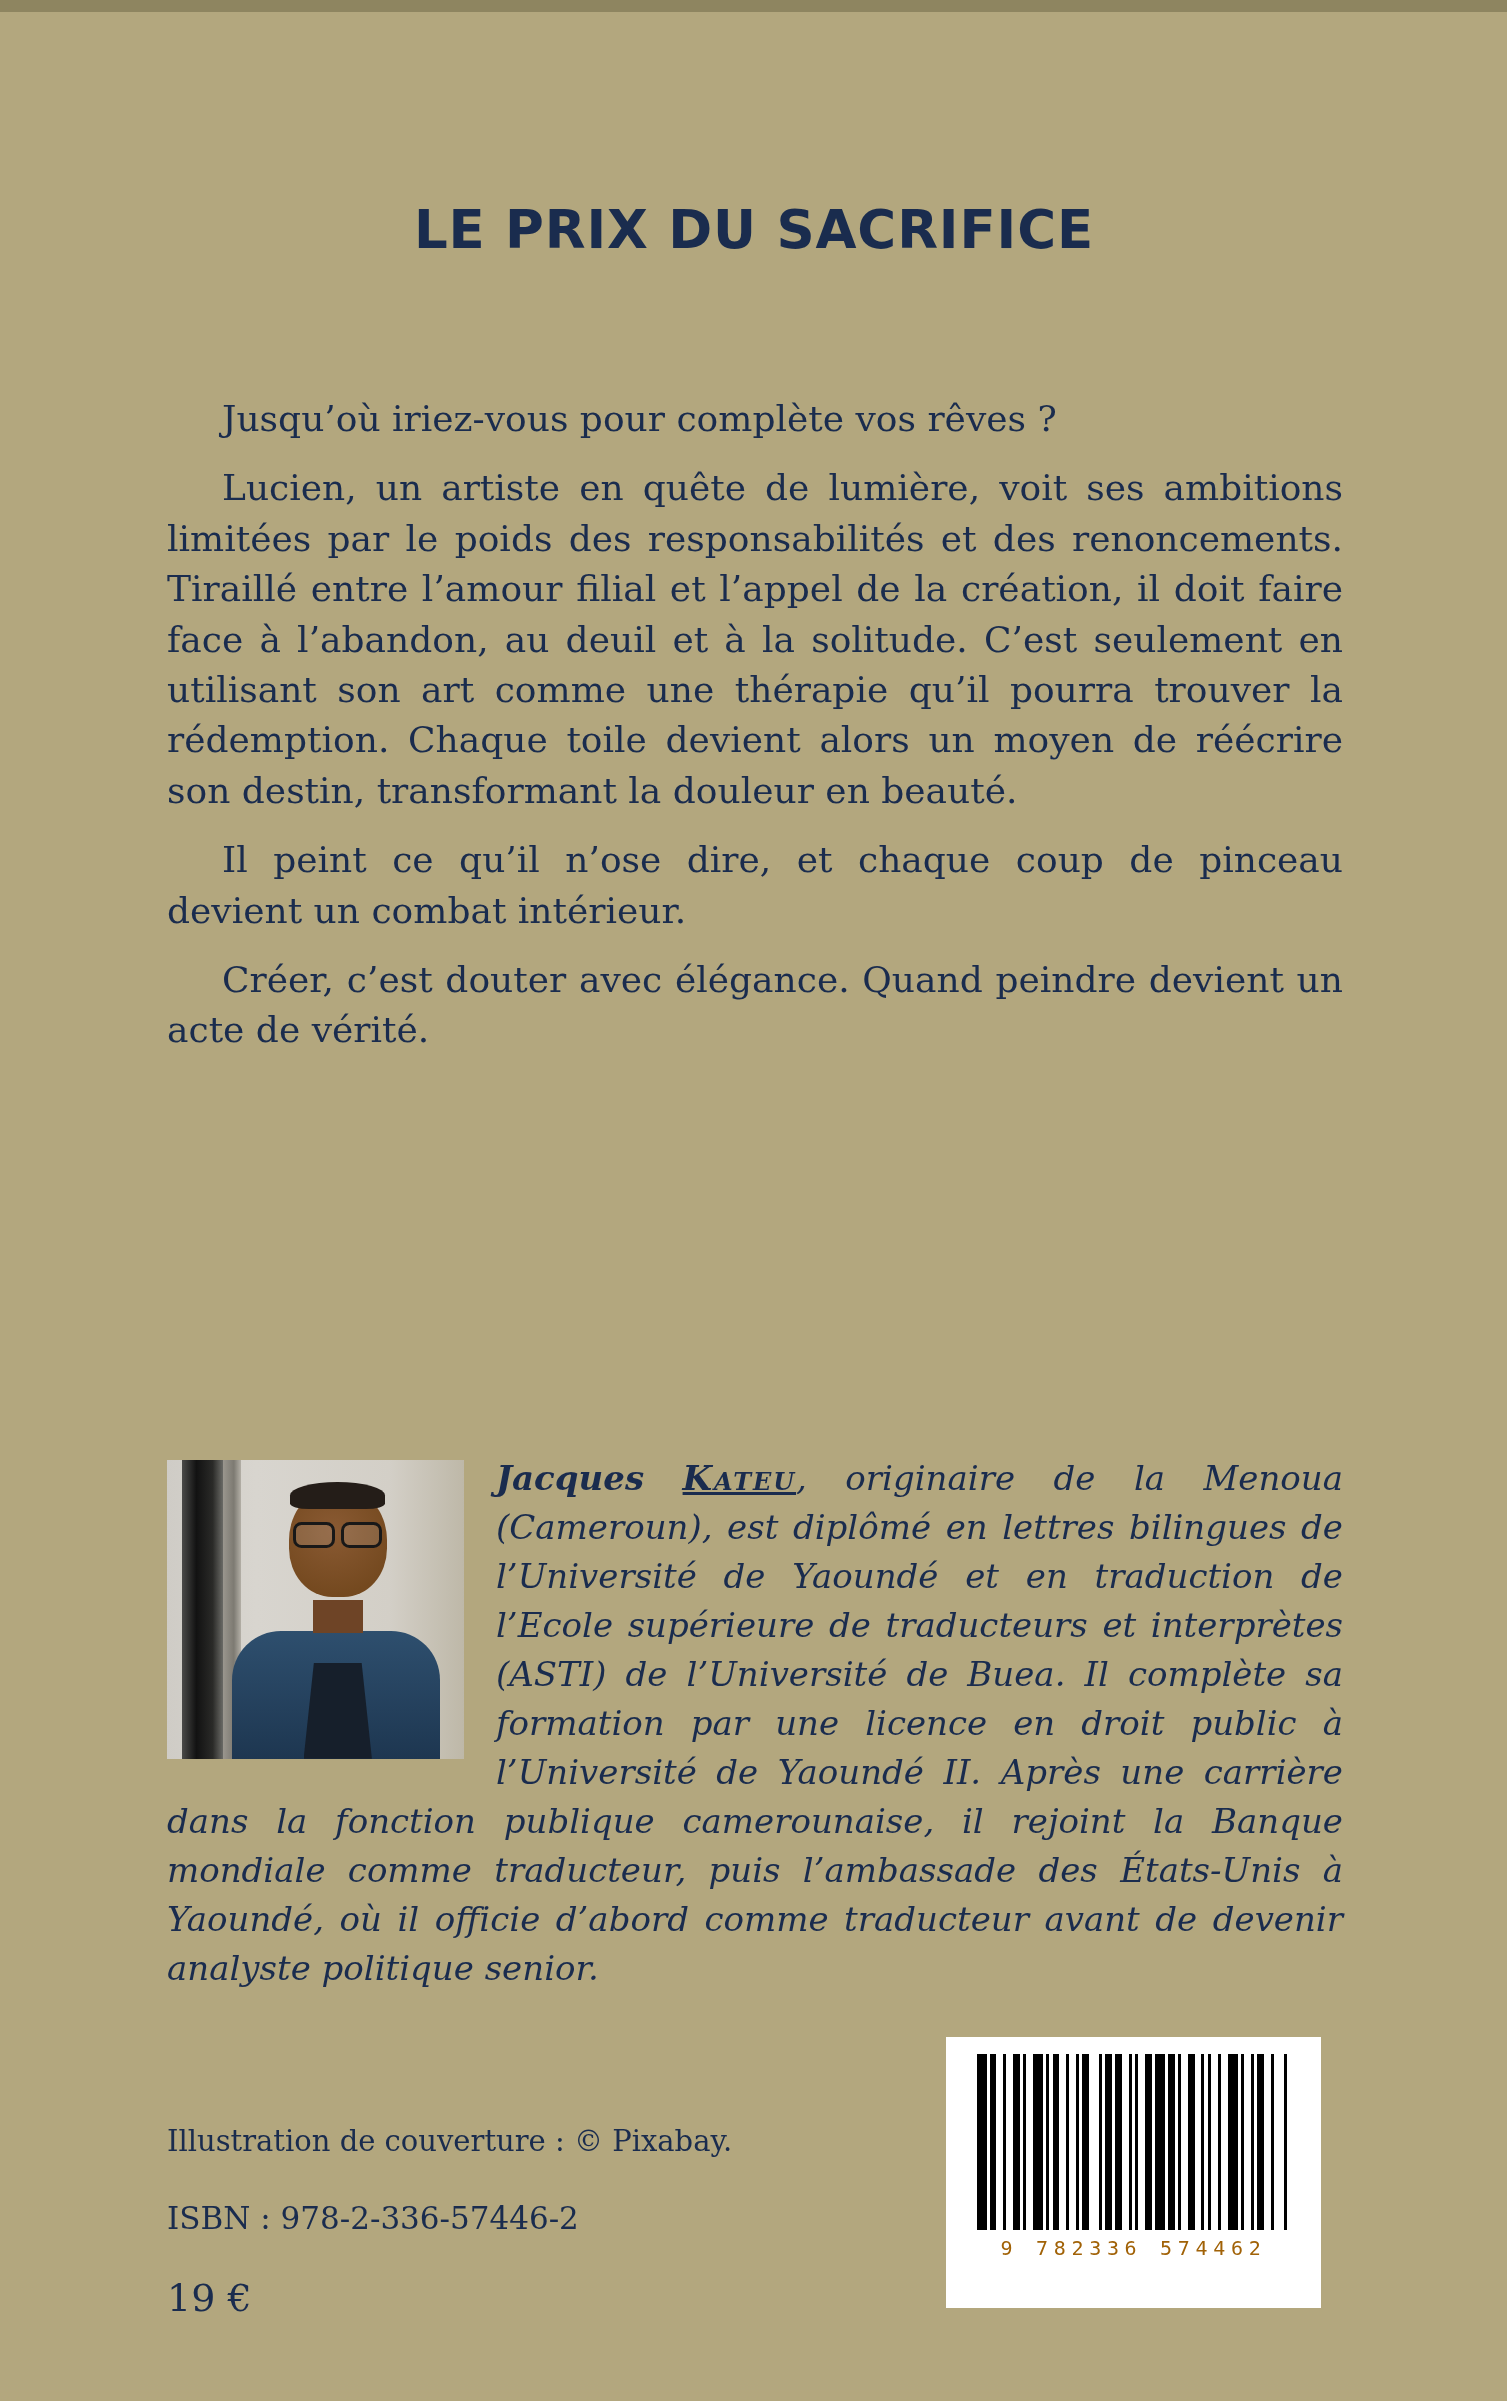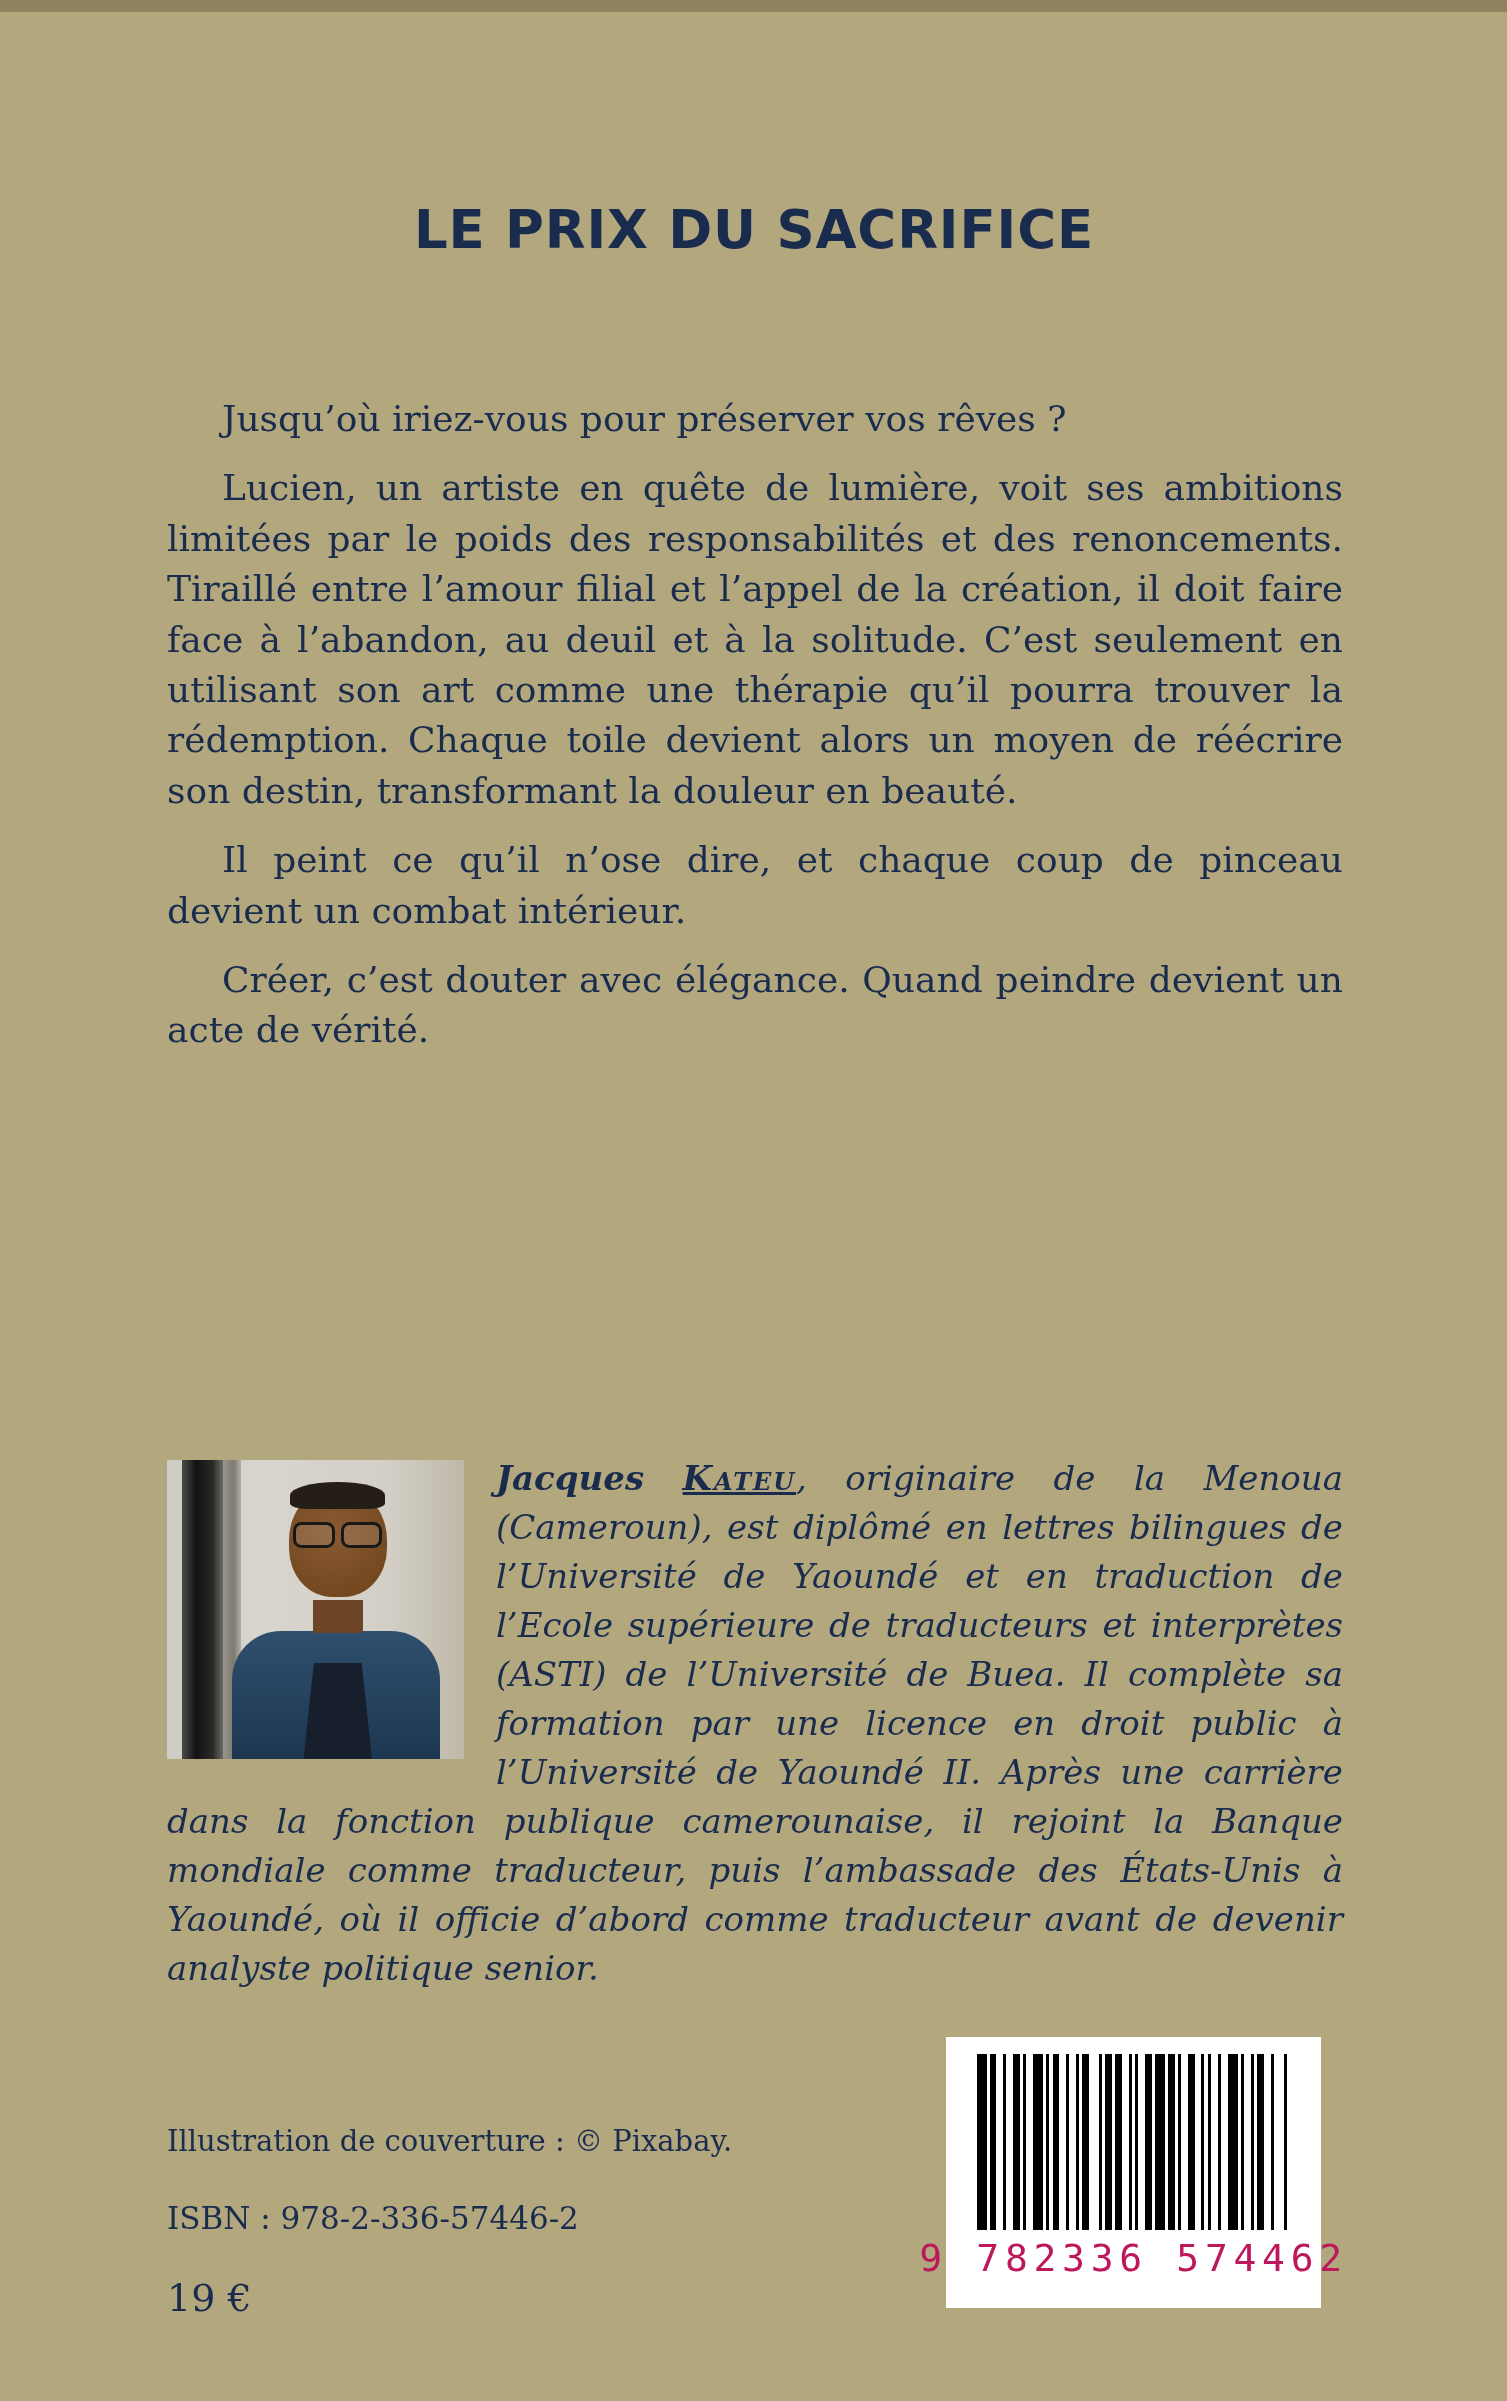--- a/index.html
+++ b/index.html
@@ -112,35 +112,35 @@
   .bars {
     height:176px;
     display:flex; align-items:stretch;
   }
   .bars span { display:block; height:100%; }
   .bars .b { background:#000; }
   .bars .g { background:transparent; }
   .barcode-num {
     margin-top:5.7px;
     font-family:"DejaVu Sans Mono", monospace;
-    font-size:38px;
+    font-size:20px;
     letter-spacing:5.7px;
-    color:#be185d;
+    color:#a16207;
     white-space:nowrap;
   }
 </style>
 </head>
 <body>
 
 <div class="cover">
 
   <h1 class="title">LE PRIX DU SACRIFICE</h1>
 
   <div class="synopsis">
-    <p>Jusqu’où iriez-vous pour préserver vos rêves ?</p>
+    <p>Jusqu’où iriez-vous pour complète vos rêves ?</p>
     <p>Lucien, un artiste en quête de lumière, voit ses ambitions limitées par le poids des responsabilités et des renoncements. Tiraillé entre l’amour filial et l’appel de la création, il doit faire face à l’abandon, au deuil et à la solitude. C’est seulement en utilisant son art comme une thérapie qu’il pourra trouver la rédemption. Chaque toile devient alors un moyen de réécrire son destin, transformant la douleur en beauté.</p>
     <p>Il peint ce qu’il n’ose dire, et chaque coup de pinceau devient un combat intérieur.</p>
     <p>Créer, c’est douter avec élégance. Quand peindre devient un acte de vérité.</p>
   </div>
 
   <div class="bio-section">
     <div class="photo">
       <div class="curtain-dark"></div>
       <div class="curtain-gray"></div>
       <div class="person-suit"></div>

